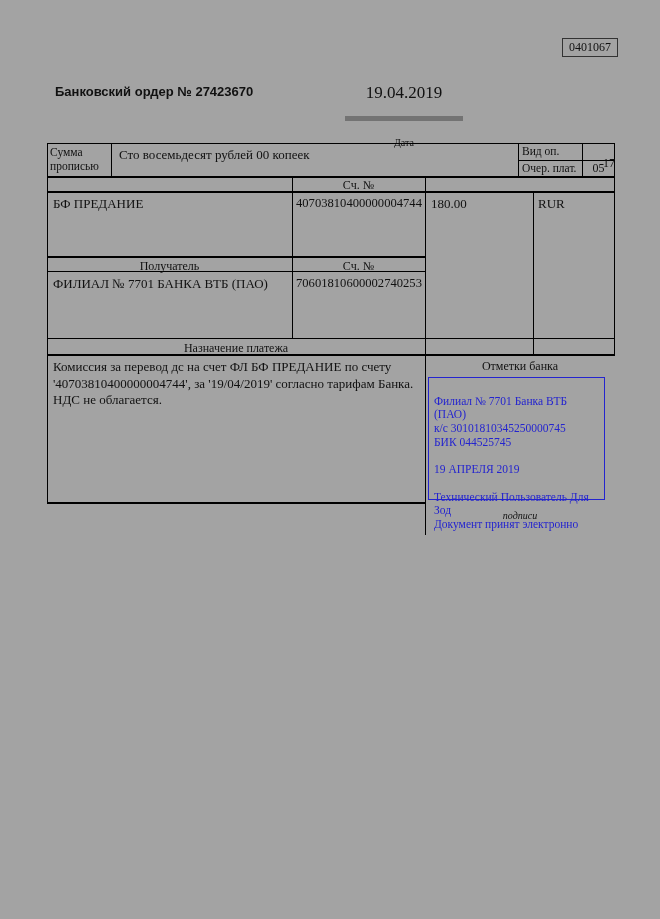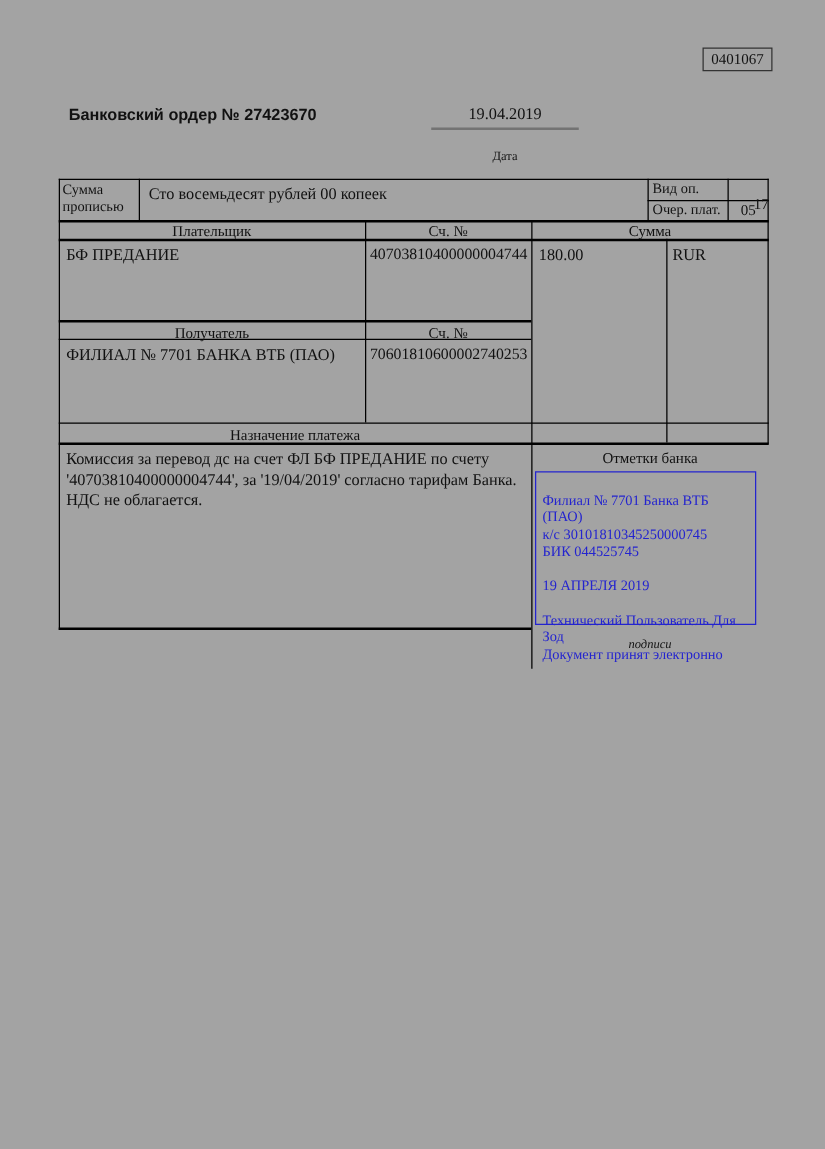--- a/index.html
+++ b/index.html
@@ -8,21 +8,21 @@
   .abs { position: absolute; }
   .page { position: absolute; left: 0; top: 0; width: 660px; height: 919px; background: #a3a3a3; }
 
   .code-box { left: 562px; top: 38px; width: 56px; height: 19px;
     border: 1px solid #333; font-size: 12px; text-align: center; line-height: 17px; }
 
   .title { left: 55px; top: 84px; font-family: "Liberation Sans", sans-serif;
     font-weight: bold; font-size: 13px; }
 
   .date-block { left: 345px; top: 83px; width: 118px; text-align: center; }
-  .date-value { font-size: 13px; padding-bottom: 3px; border-bottom: 2px solid #737373; }
+  .date-value { font-size: 17px; padding-bottom: 13px; border-bottom: 5px solid #737373; }
   .date-label { font-size: 10px; margin-top: 16px; }
 
   .form { left: 47px; top: 143px; width: 568px; height: 393px; }
   .ln { position: absolute; background: #000; }
   .cell { position: absolute; font-size: 13px; }
   .hdr { text-align: center; font-size: 12px; padding-top: 1px; }
   .small { font-size: 11.5px; }
   .acct { font-size: 12.6px; }
 
   .purpose-text { line-height: 16.5px; }
@@ -69,23 +69,21 @@
     <div class="ln" style="left:378px;top:33px;width:1px;height:359px"></div>
     <div class="ln" style="left:486px;top:48px;width:1px;height:163px"></div>
 
     <div class="cell small" style="left:0;top:0;width:64px;height:33px;padding:2px 3px;line-height:1.25">Сумма прописью</div>
     <div class="cell" style="left:64px;top:0;width:407px;height:33px;padding:4px 0 0 8px">Сто восемьдесят рублей 00 копеек</div>
     <div class="cell small" style="left:471px;top:0;width:64px;height:17px;padding:2px 0 0 4px">Вид оп.</div>
     <div class="cell" style="left:535px;top:0;width:33px;height:17px;padding-top:13px;text-align:right;font-size:12px">17</div>
     <div class="cell small" style="left:471px;top:17px;width:64px;height:16px;padding:2px 0 0 4px">Очер. плат.</div>
     <div class="cell" style="left:535px;top:17px;width:33px;height:28px;padding-top:1px;text-align:center;font-size:12px">05</div>
 
-    <div class="cell hdr" style="left:0;top:34px;width:245px;height:14px">Плательщик</div>
     <div class="cell hdr" style="left:245px;top:34px;width:133px;height:14px">Сч. №</div>
-    <div class="cell hdr" style="left:378px;top:34px;width:190px;height:14px">Сумма</div>
 
     <div class="cell" style="left:6px;top:53px">БФ ПРЕДАНИЕ</div>
     <div class="cell acct" style="left:249px;top:53px">40703810400000004744</div>
     <div class="cell" style="left:384px;top:53px">180.00</div>
     <div class="cell" style="left:491px;top:53px">RUR</div>
 
     <div class="cell hdr" style="left:0;top:115px;width:245px;height:13px">Получатель</div>
     <div class="cell hdr" style="left:245px;top:115px;width:133px;height:13px">Сч. №</div>
 
     <div class="cell" style="left:6px;top:133px">ФИЛИАЛ № 7701 БАНКА ВТБ (ПАО)</div>

